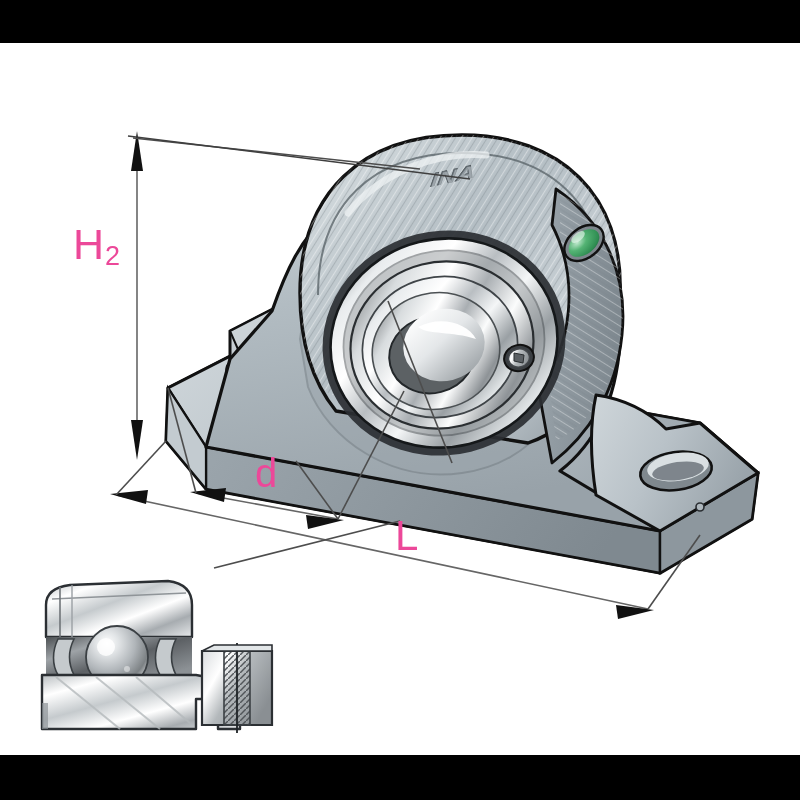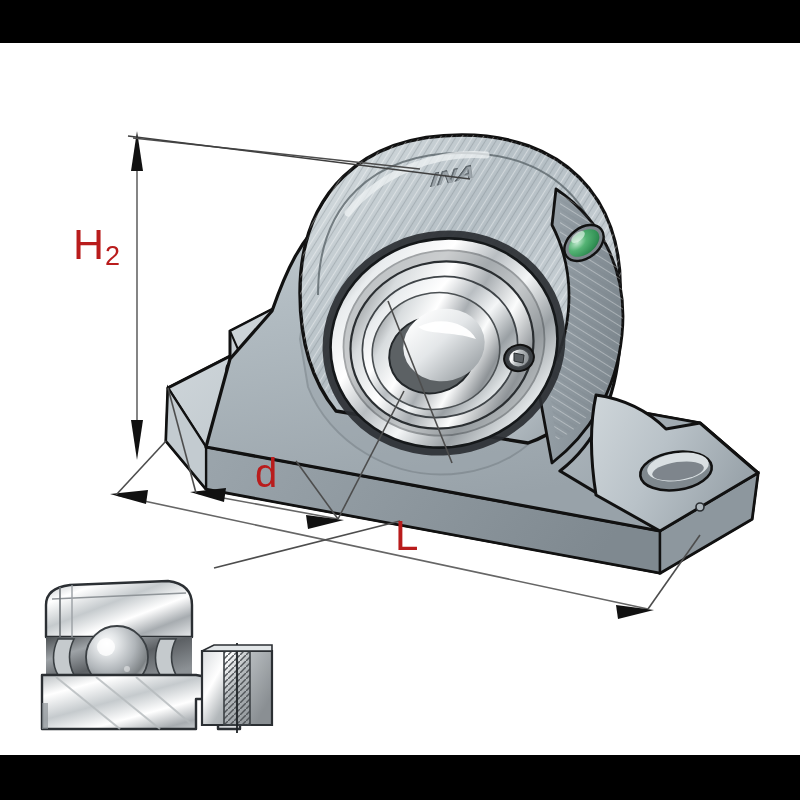--- a/index.html
+++ b/index.html
@@ -2,21 +2,21 @@
 <html><head>
 <meta charset="utf-8">
 <style>
   html,body{margin:0;padding:0;background:#000;}
   body{width:800px;height:800px;overflow:hidden;font-family:"Liberation Sans",sans-serif;}
   #stage{position:relative;width:800px;height:800px;background:#000;}
   #canvas{position:absolute;left:0;top:43px;width:800px;height:712px;background:#fff;overflow:hidden;}
   .band{position:absolute;left:0;width:800px;background:#000;}
   #band-top{top:0;height:43px;}
   #band-bottom{top:755px;height:45px;}
-  .dimlabel{position:absolute;color:#b91c1c;font-weight:400;line-height:1;
+  .dimlabel{position:absolute;color:#ec4899;font-weight:400;line-height:1;
             font-family:"Liberation Sans",sans-serif;}
   #label-h2{left:73px;top:180px;font-size:43px;}
   #label-h2 sub{font-size:27px;vertical-align:-6px;margin-left:1px;}
   #label-d{left:255px;top:410px;font-size:40px;}
   #label-l{left:395px;top:472px;font-size:42px;}
   svg{position:absolute;left:0;top:0;}
 </style>
 </head>
 <body>
 

